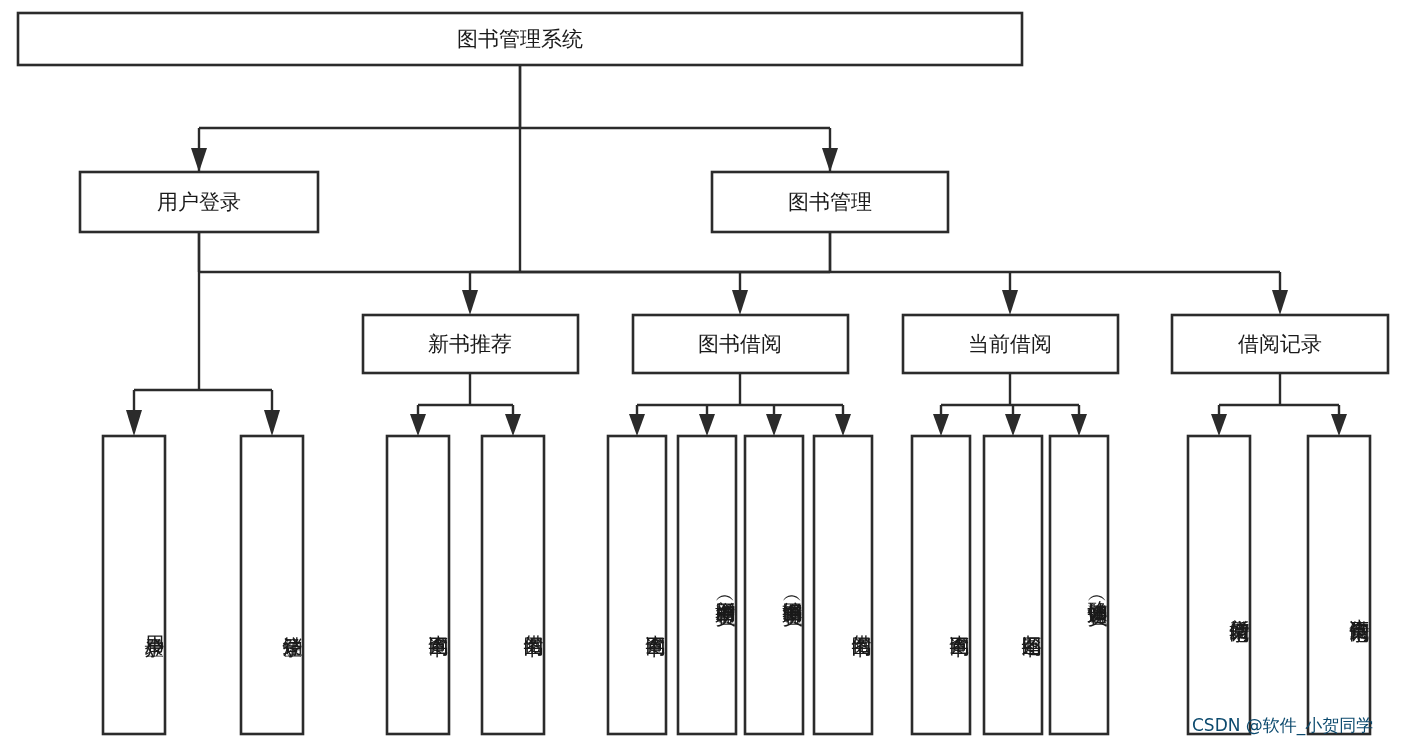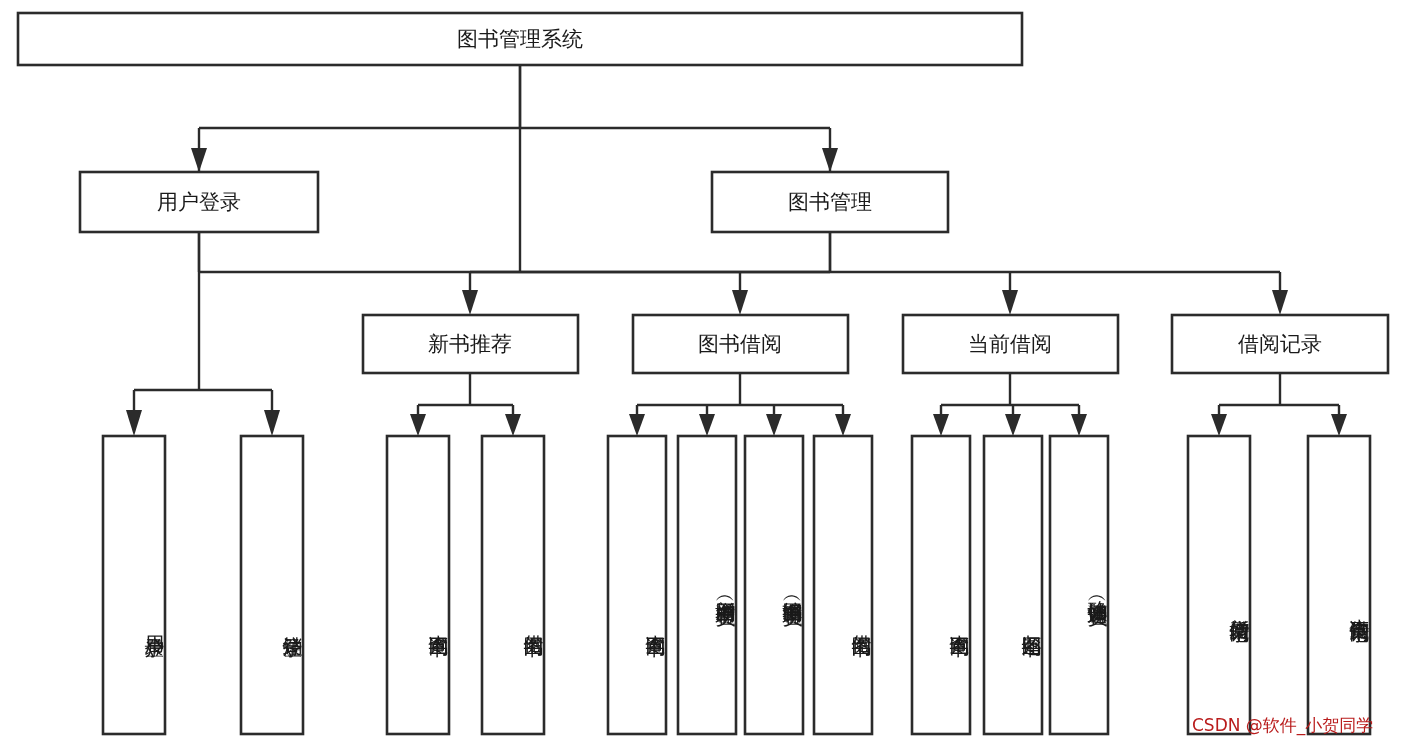--- a/index.html
+++ b/index.html
@@ -61,21 +61,21 @@
     align-items: flex-start;
     justify-content: center;
     pointer-events: none;
   }
   .watermark {
     position: absolute;
     left: 1192px;
     top: 714px;
     font-family: "DejaVu Sans", "Liberation Sans", sans-serif;
     font-size: 17px;
-    color: #b91c1c;
+    color: #0c4a6e;
     white-space: nowrap;
   }
 </style>
 </head>
 <body>
 
 <div id="diagram-root">
 
   <svg id="flow" viewBox="0 0 1405 747">
 

